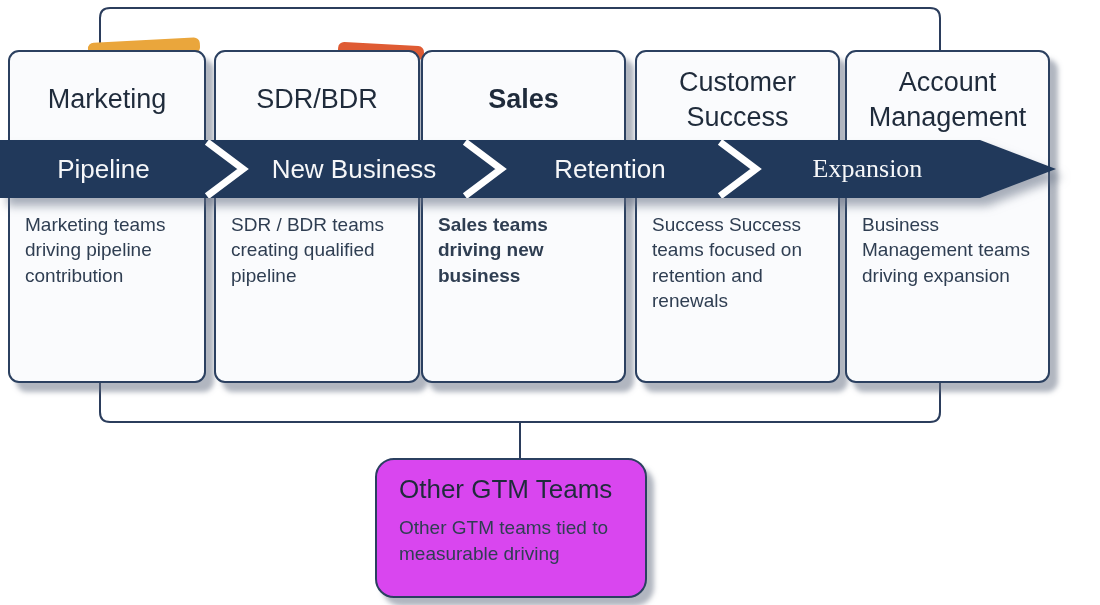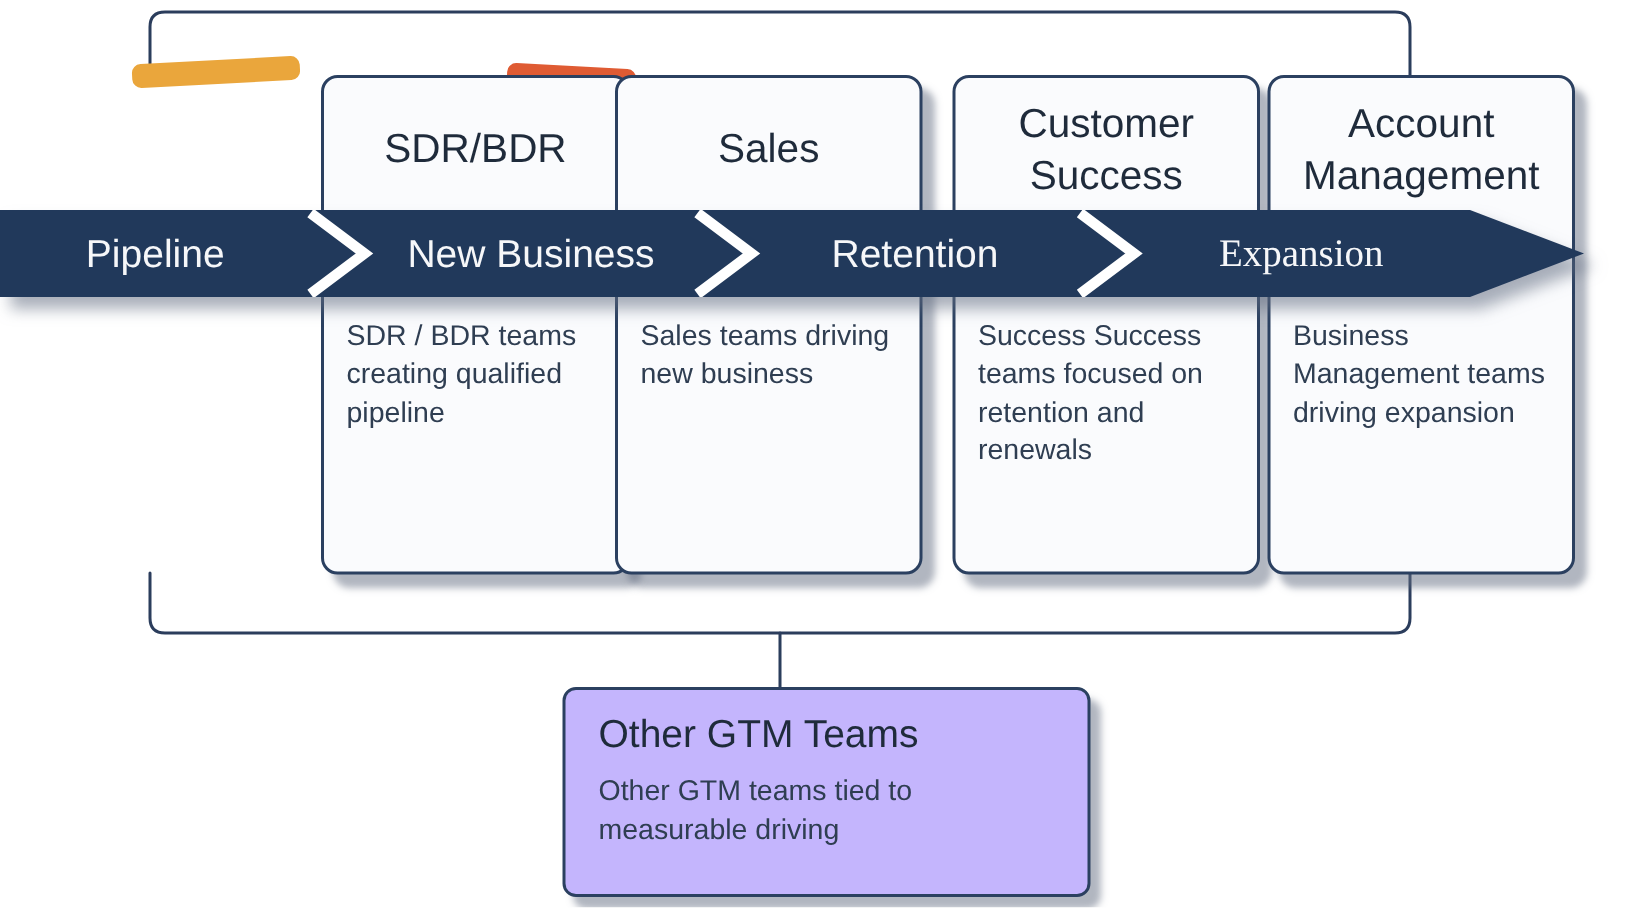--- a/index.html
+++ b/index.html
@@ -24,21 +24,21 @@
     top:50px;height:333px;width:198px;
     background:#fafbfd;
     border:2px solid #2b4060;
     border-radius:11px;
     box-shadow:8px 9px 5px rgba(99,110,130,0.5);
     z-index:1;
     box-sizing:border-box;
   }
   .card-1{left:8px;}
   .card-2{left:214px;width:206px;}
-  .card-3{left:410px;width:205px;}
+  .card-3{left:421px;width:205px;font-weight:bold;}
   .card-4{left:635px;width:205px;}
   .card-5{left:845px;width:205px;}
   .card-title{
     position:absolute;top:8px;left:6px;right:6px;height:80px;
     display:flex;align-items:center;justify-content:center;
     text-align:center;
     font-size:27px;line-height:1.3;color:#1f2b3b;
   }
   .card-desc{
     position:absolute;top:160px;left:15px;right:10px;
@@ -52,24 +52,24 @@
     position:absolute;top:0;height:58px;line-height:58px;
     text-align:center;color:#f6f7f9;font-size:26px;
   }
   .band-label-0{left:0;width:207px;}
   .band-label-1{left:243px;width:222px;}
   .band-label-2{left:500px;width:220px;text-align:center;}
   .band-label-3{left:755px;width:225px;font-family:Liberation Serif, serif;}
 
   
   .other-card{
-    position:absolute;left:375px;top:458px;width:352px;height:140px;
-    background:#c4b5fd;
+    position:absolute;left:375px;top:458px;width:272px;height:140px;
+    background:#d946ef;
     border:2px solid #2b4060;
-    border-radius:9px;
+    border-radius:19px;
     box-shadow:7px 8px 5px rgba(99,110,130,0.5);
     z-index:1;
     box-sizing:border-box;
   }
   .other-title{
     padding:14px 22px 2px 22px;
     font-size:26px;color:#1f2b3b;
   }
   .other-desc{
     padding:8px 22px 0 22px;
@@ -83,20 +83,24 @@
 
   <svg class="connectors" viewBox="0 0 1100 605" xmlns="http://www.w3.org/2000/svg">
     <path d="M 100 52 L 100 18 Q 100 8 110 8 L 930 8 Q 940 8 940 18 L 940 54" fill="none" stroke="#2b3d5c" stroke-width="2" stroke-linecap="round"></path>
     <path d="M 100 382 L 100 412 Q 100 422 110 422 L 930 422 Q 940 422 940 412 L 940 381" fill="none" stroke="#2b3d5c" stroke-width="2" stroke-linecap="round"></path>
     <path d="M 520 422 L 520 460" fill="none" stroke="#2b3d5c" stroke-width="2" stroke-linecap="round"></path>
   </svg>
 
   <div class="deco deco-gold"></div>
   <div class="deco deco-orange"></div>
 
+  <div class="card card-1">
+    <div class="card-title">Marketing</div>
+    <div class="card-desc">Marketing teams driving pipeline contribution</div>
+  </div>
   <div class="card card-2">
     <div class="card-title">SDR/BDR</div>
     <div class="card-desc">SDR / BDR teams creating qualified pipeline</div>
   </div>
   <div class="card card-3">
     <div class="card-title">Sales</div>
     <div class="card-desc">Sales teams driving new business</div>
   </div>
   <div class="card card-4">
     <div class="card-title">Customer Success</div>

